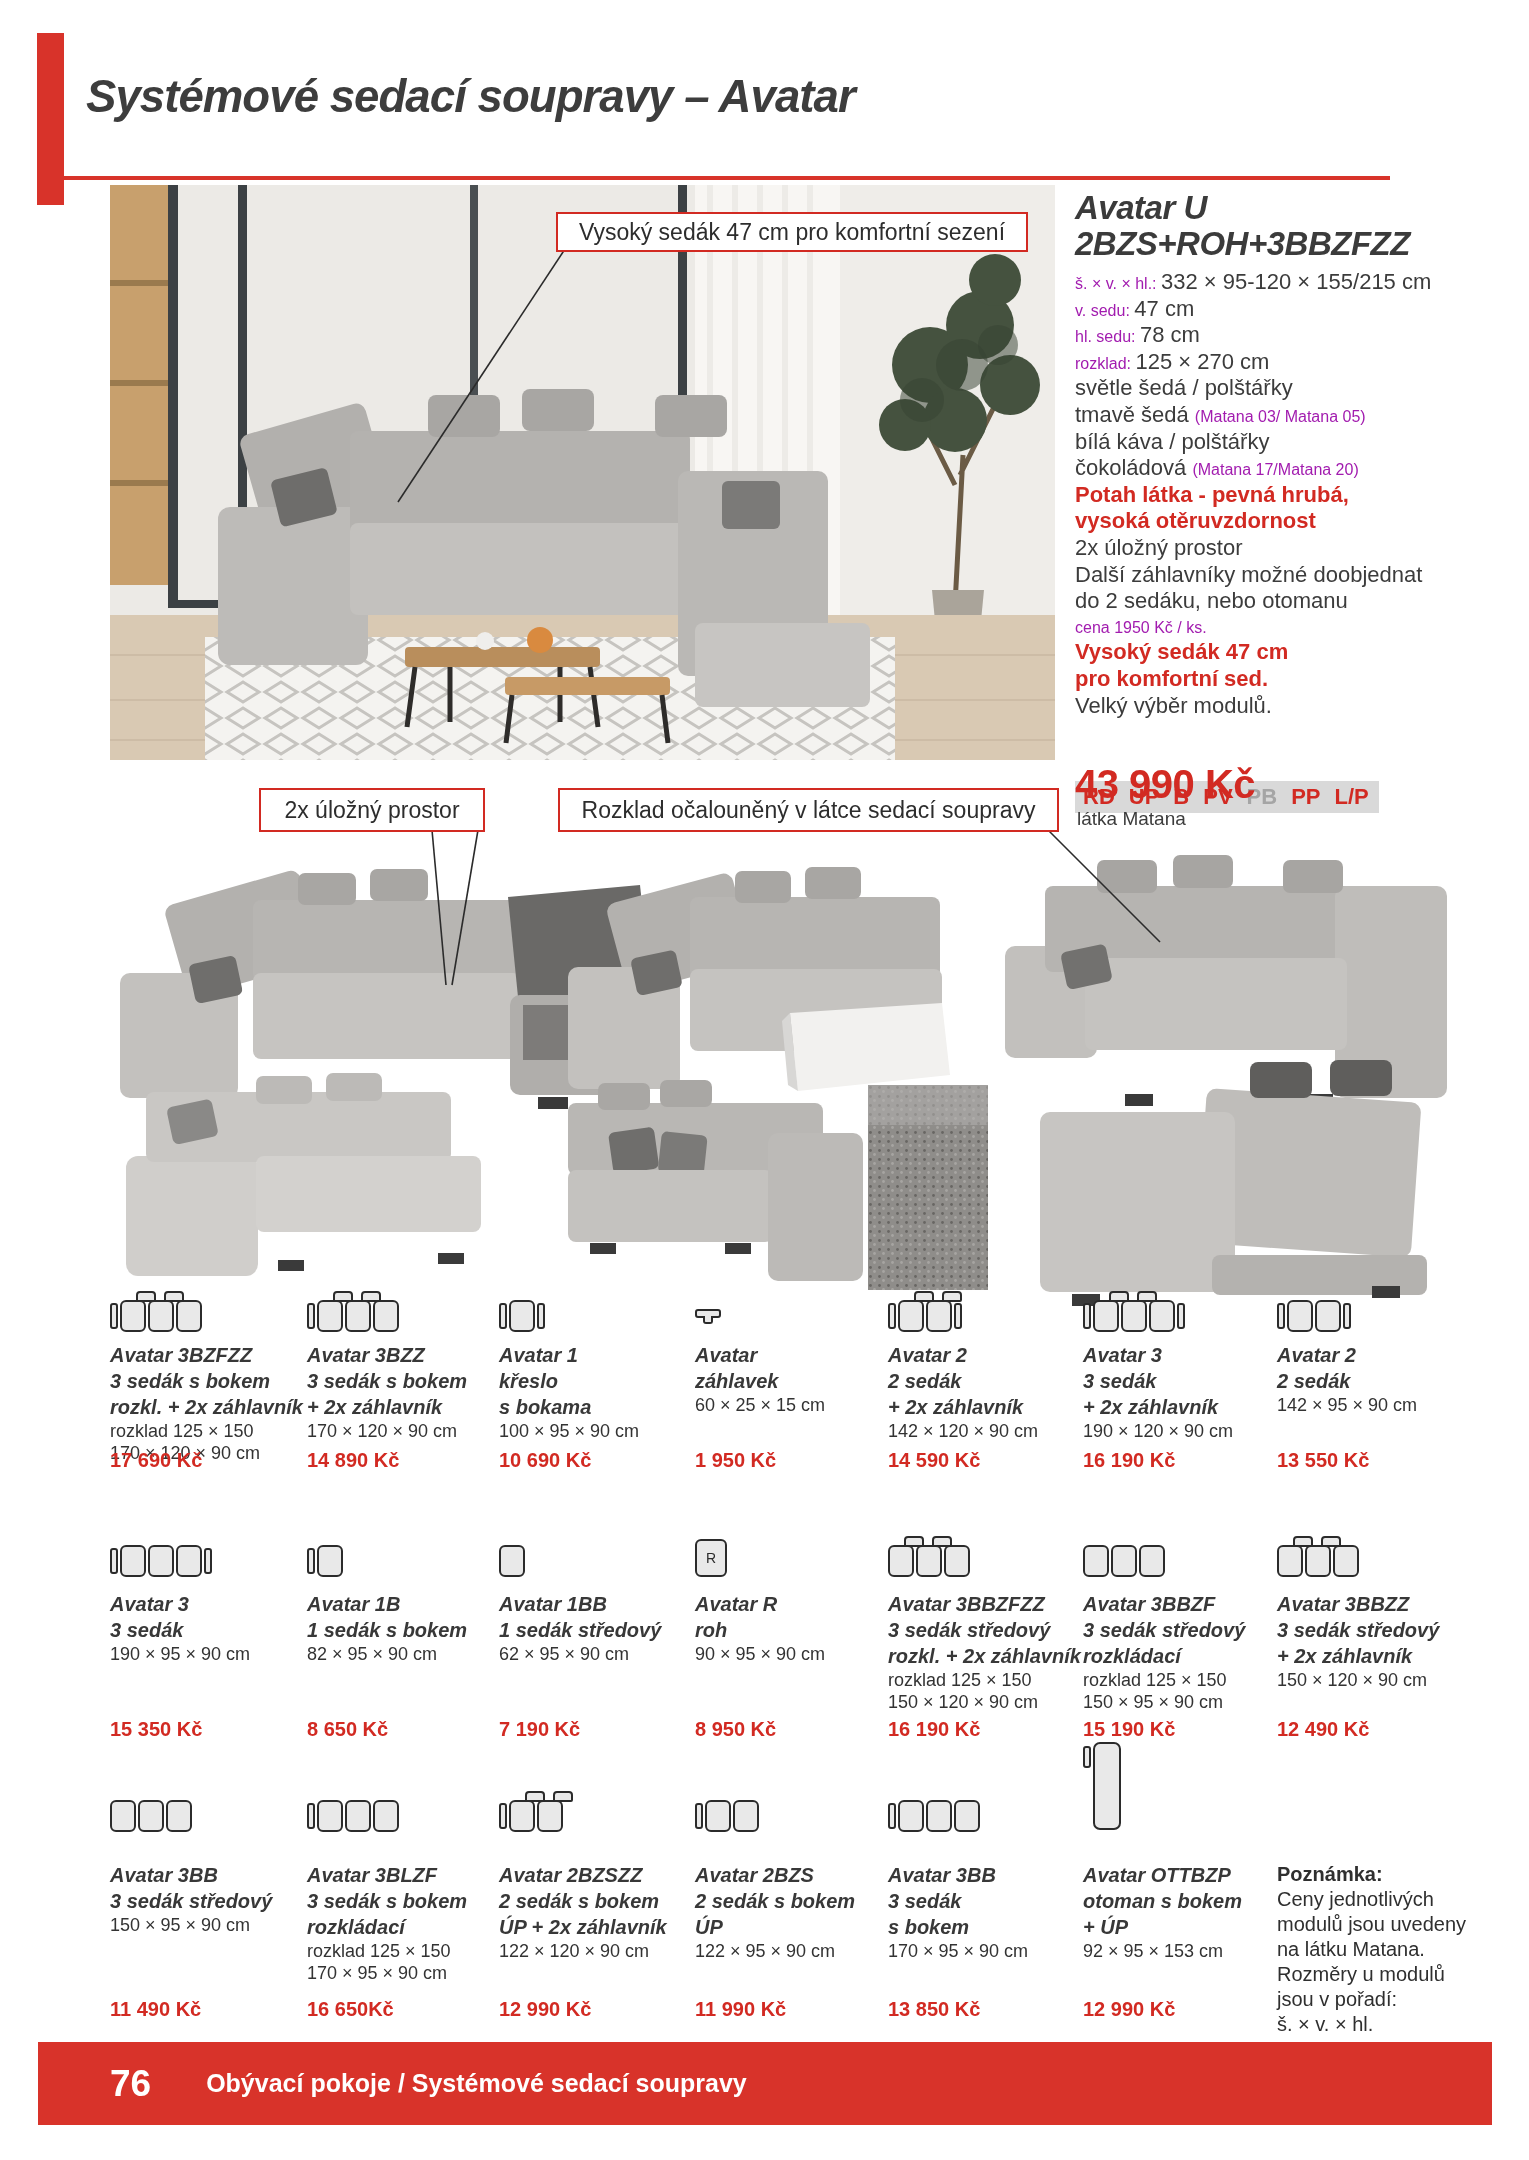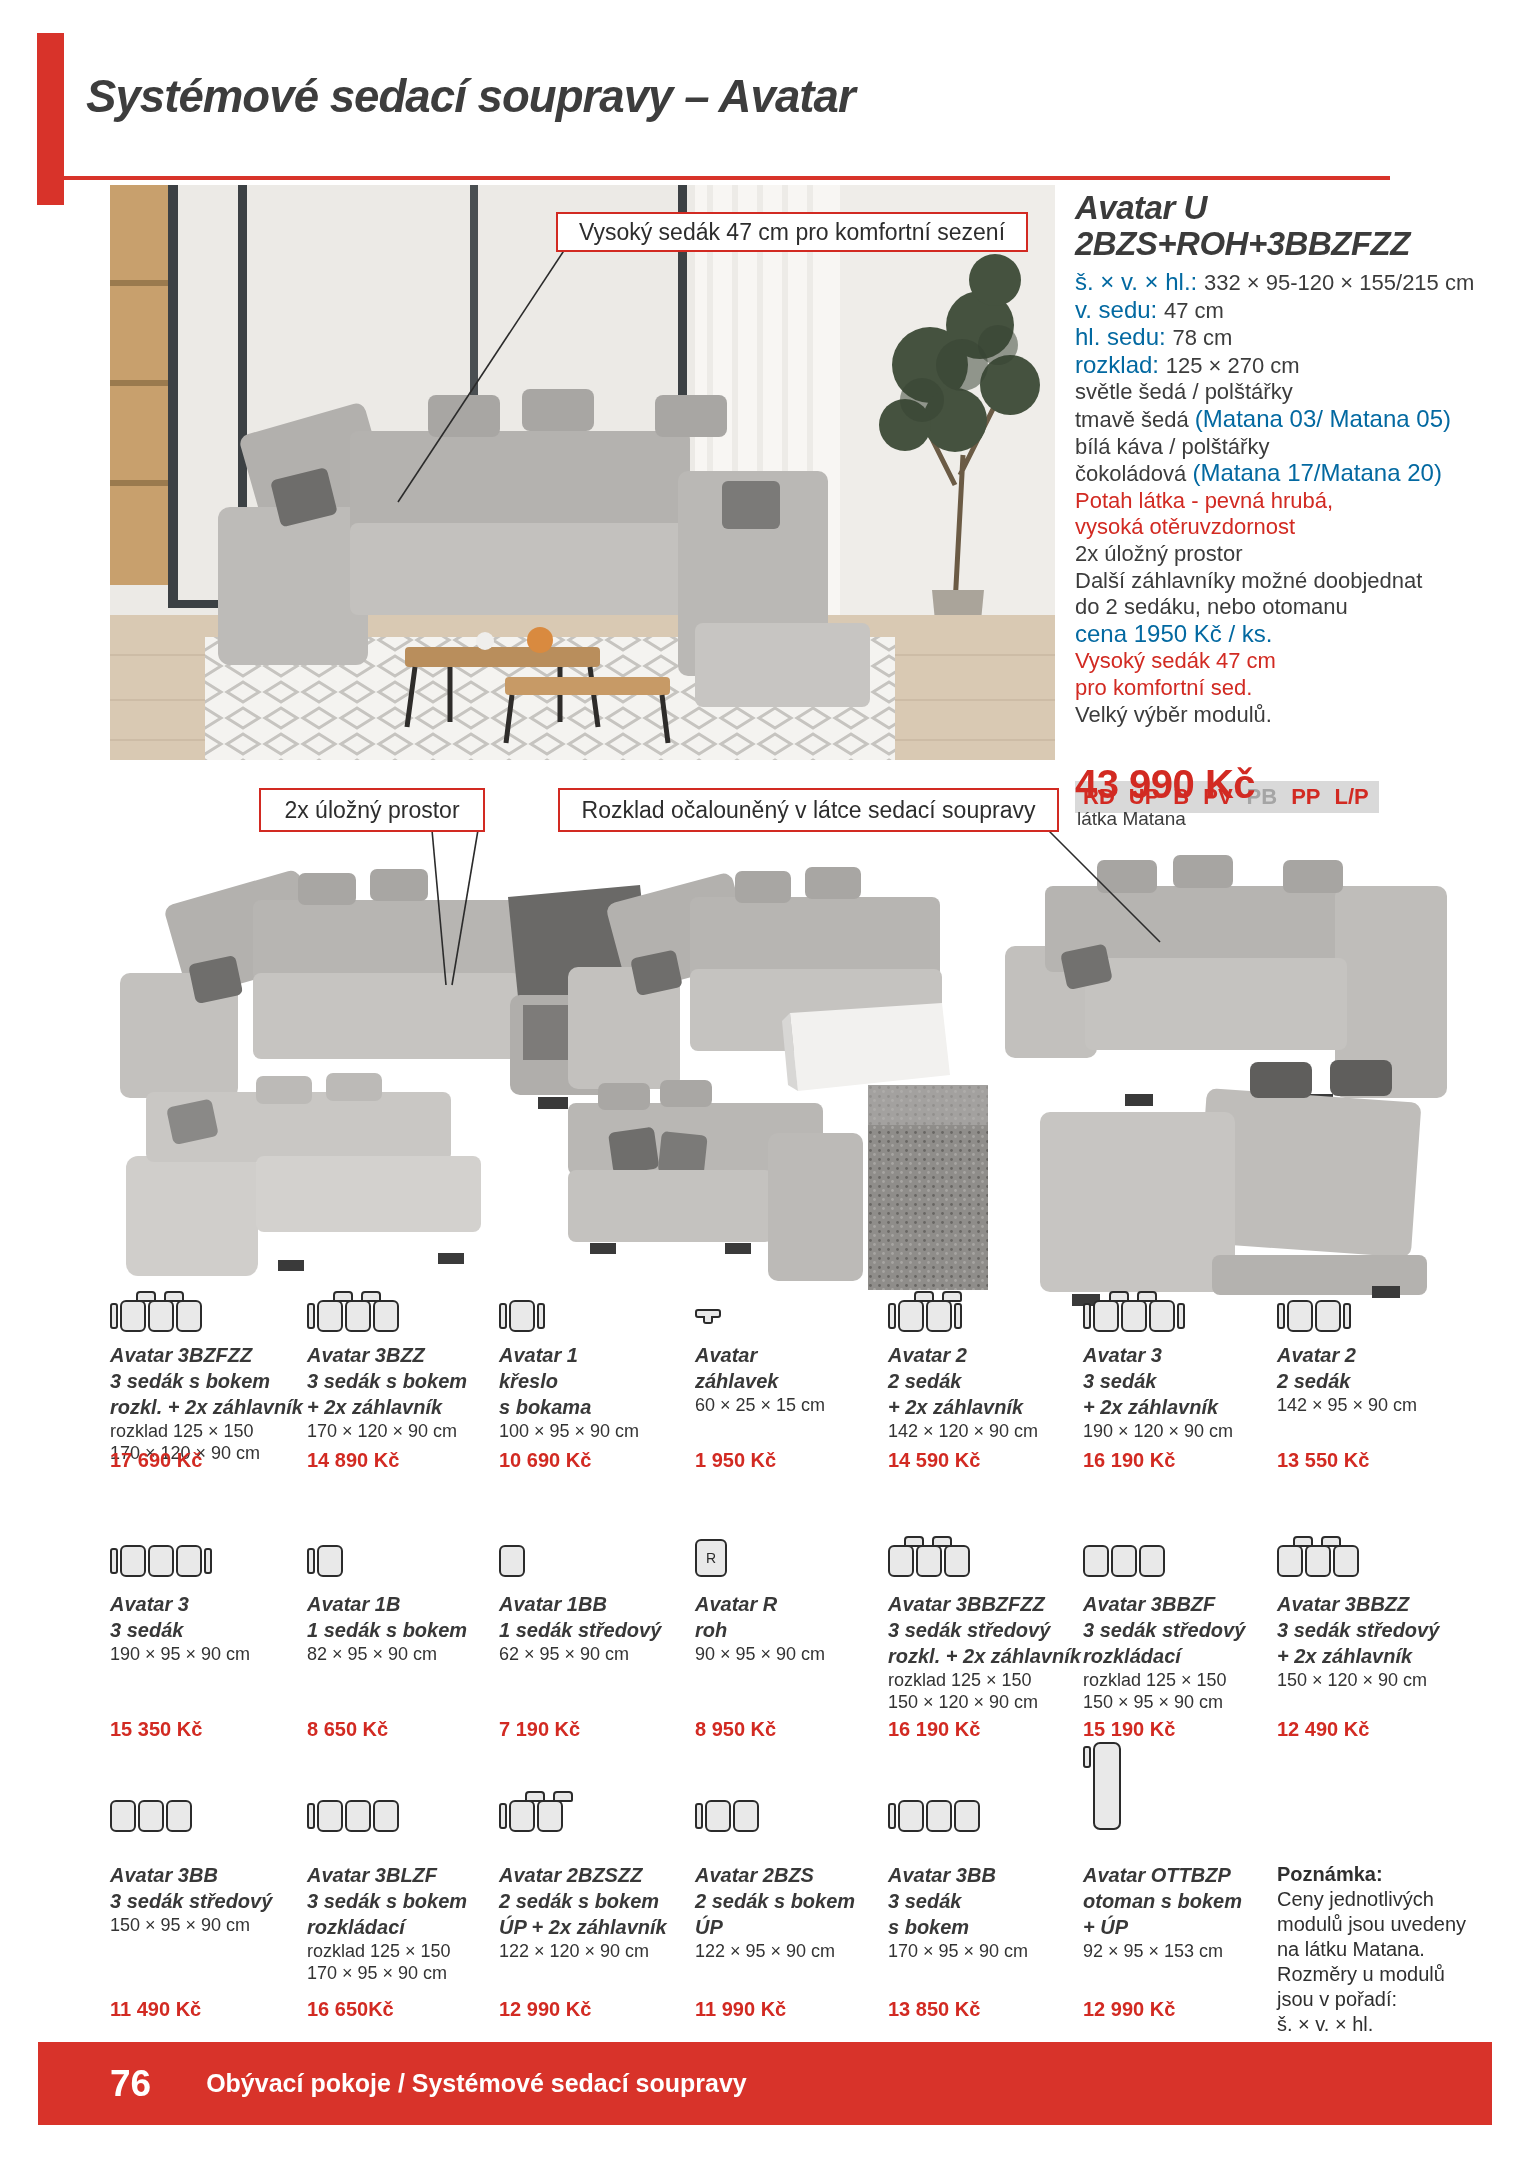--- a/index.html
+++ b/index.html
@@ -22,22 +22,22 @@
   .callout{position:absolute;background:#fff;border:2px solid var(--red);display:flex;align-items:center;
            justify-content:center;font-size:23px;color:#2d2d2d;white-space:nowrap;z-index:6;}
 
   
   .panel{position:absolute;left:1075px;top:190px;width:410px;}
   .panel-title div{font-size:33px;line-height:36px;font-weight:bold;font-style:italic;color:#3b3b3b;
                    letter-spacing:-0.5px;white-space:nowrap;}
   .spec{margin-top:8px;}
   .spec-line{line-height:24.6px;white-space:nowrap;}
   .spec-line .value{font-size:22px;color:#3c3c3c;}
-  .spec-line .small{font-size:24px;color:#0369a1;}
-  .spec-line .red{color:var(--red);font-weight:normal;}
+  .spec-line .small{font-size:16px;color:#a21caf;}
+  .spec-line .red{color:var(--red);font-weight:bold;}
   .badge-strip{position:absolute;left:1075px;top:733px;background:#d9d9d9;padding:3px 10px 3px 8px;
                display:flex;gap:14px;font-size:22px;font-weight:bold;color:var(--red);margin-top:48px;}
   .badge.muted{color:#a5a5a5;}
   .price-big{position:absolute;left:1075px;top:762px;font-size:40px;font-weight:bold;color:var(--red);
              letter-spacing:-0.5px;}
   .price-note{position:absolute;left:1077px;top:808px;font-size:19px;color:#3c3c3c;}
 
   
   .photo{position:absolute;}
   .photo svg{display:block;}

